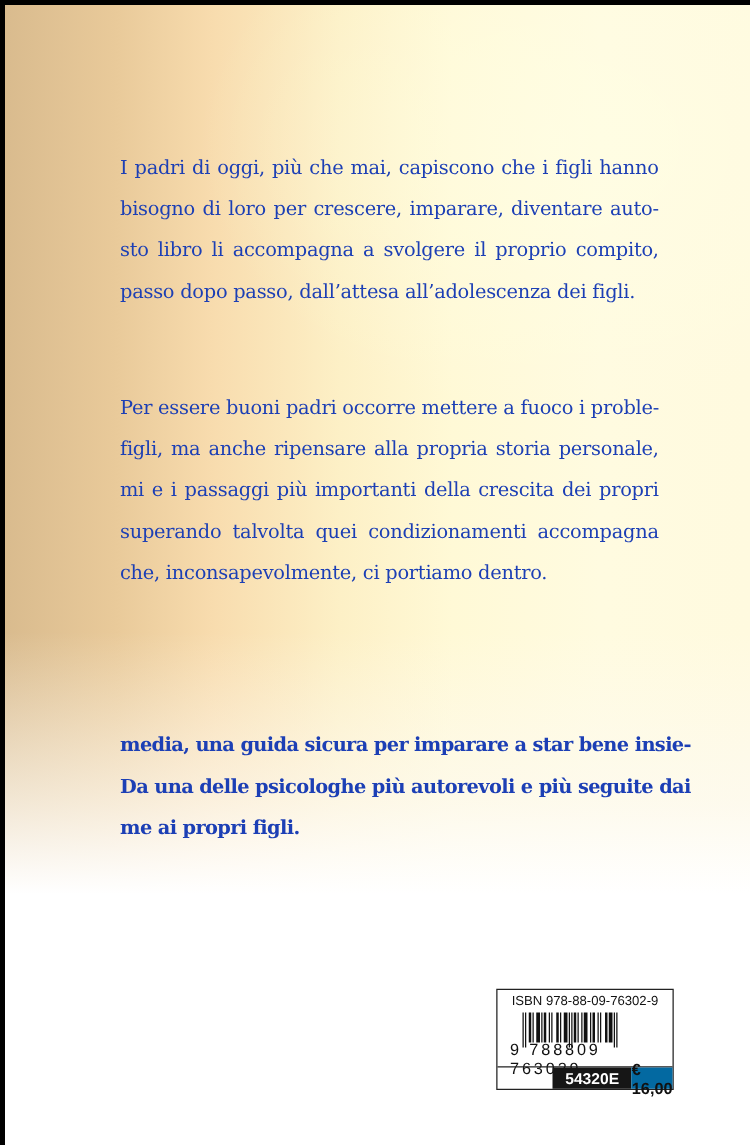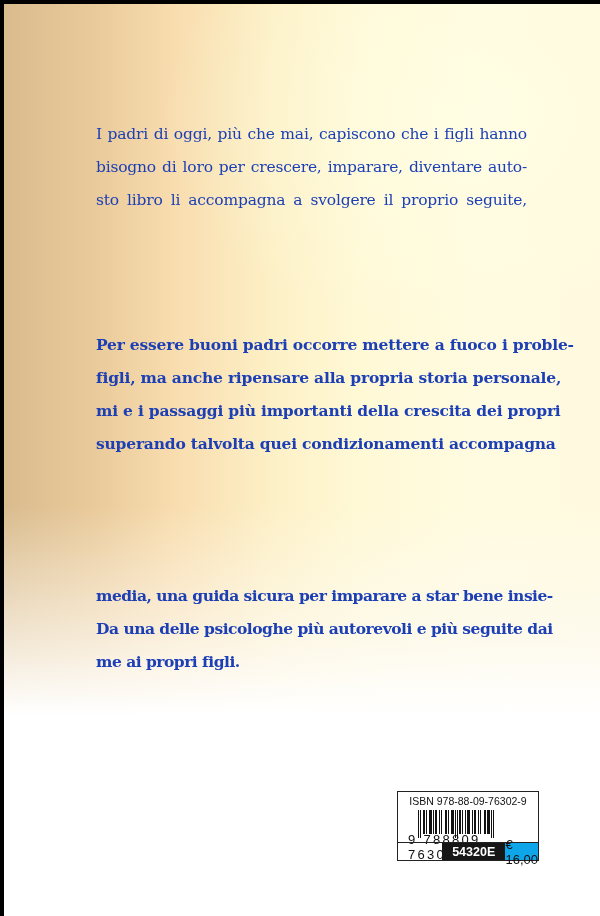--- a/index.html
+++ b/index.html
@@ -31,28 +31,28 @@
   }
   .line {
     display: block;
     white-space: nowrap;
     text-align: justify;
     text-align-last: justify;
     letter-spacing: -0.2px;
   }
   .line.last { text-align-last: left; }
   .p1 { top: 114px; }
-  .p2 { top: 324px; font-weight: bold; }
+  .p2 { top: 306px; }
   .p3 { top: 575px; font-weight: bold; }
   .p3 .line { letter-spacing: -0.5px; }
 
   .barcode-label {
     position: absolute;
     left: 393px; top: 787px;
-    width: 142px; height: 70px;
+    width: 142px; height: 81px;
     background: #fff;
     border: 1px solid #222;
     box-sizing: border-box;
     font-family: "Liberation Sans", sans-serif;
     z-index: 1;
   }
   .isbn-text {
     position: absolute; left: 0; right: 0; top: 3px;
     text-align: center;
     font-size: 10.5px; color: #111;
@@ -73,41 +73,43 @@
     display: flex;
     border-top: 1px solid #222;
     padding-left: 44px;
   }
   .code-cell {
     width: 72px; background: #161616; color: #fff;
     font-weight: bold; font-size: 12.5px;
     display: flex; align-items: center; justify-content: center;
   }
   .price-cell {
-    flex: 1; background: #0ea5e9; color: #111;
-    font-weight: normal; font-size: 13px;
+    flex: 1; background: #0369a1; color: #111;
+    font-weight: bold; font-size: 13px;
     display: flex; align-items: center; justify-content: center;
   }
 </style>
 </head>
 <body>
 
 <div class="page">
 
   <div class="text-block p1">
     <span class="line">I padri di oggi, più che mai, capiscono che i figli hanno</span>
     <span class="line">bisogno di loro per crescere, imparare, diventare auto-</span>
-    <span class="line">sto libro li accompagna a svolgere il proprio seguite,</span>
+    <span class="line">sto libro li accompagna a svolgere il proprio compito,</span>
+    <span class="line last">passo dopo passo, dall’attesa all’adolescenza dei figli.</span>
   </div>
 
   <div class="text-block p2">
     <span class="line">Per essere buoni padri occorre mettere a fuoco i proble-</span>
     <span class="line">figli, ma anche ripensare alla propria storia personale,</span>
     <span class="line">mi e i passaggi più importanti della crescita dei propri</span>
     <span class="line">superando talvolta quei condizionamenti accompagna</span>
+    <span class="line last">che, inconsapevolmente, ci portiamo dentro.</span>
   </div>
 
   <div class="text-block p3">
     <span class="line">media, una guida sicura per imparare a star bene insie-</span>
     <span class="line">Da una delle psicologhe più autorevoli e più seguite dai</span>
     <span class="line last">me ai propri figli.</span>
   </div>
 
   <div class="barcode-label">
     <div class="isbn-text">ISBN 978-88-09-76302-9</div>

